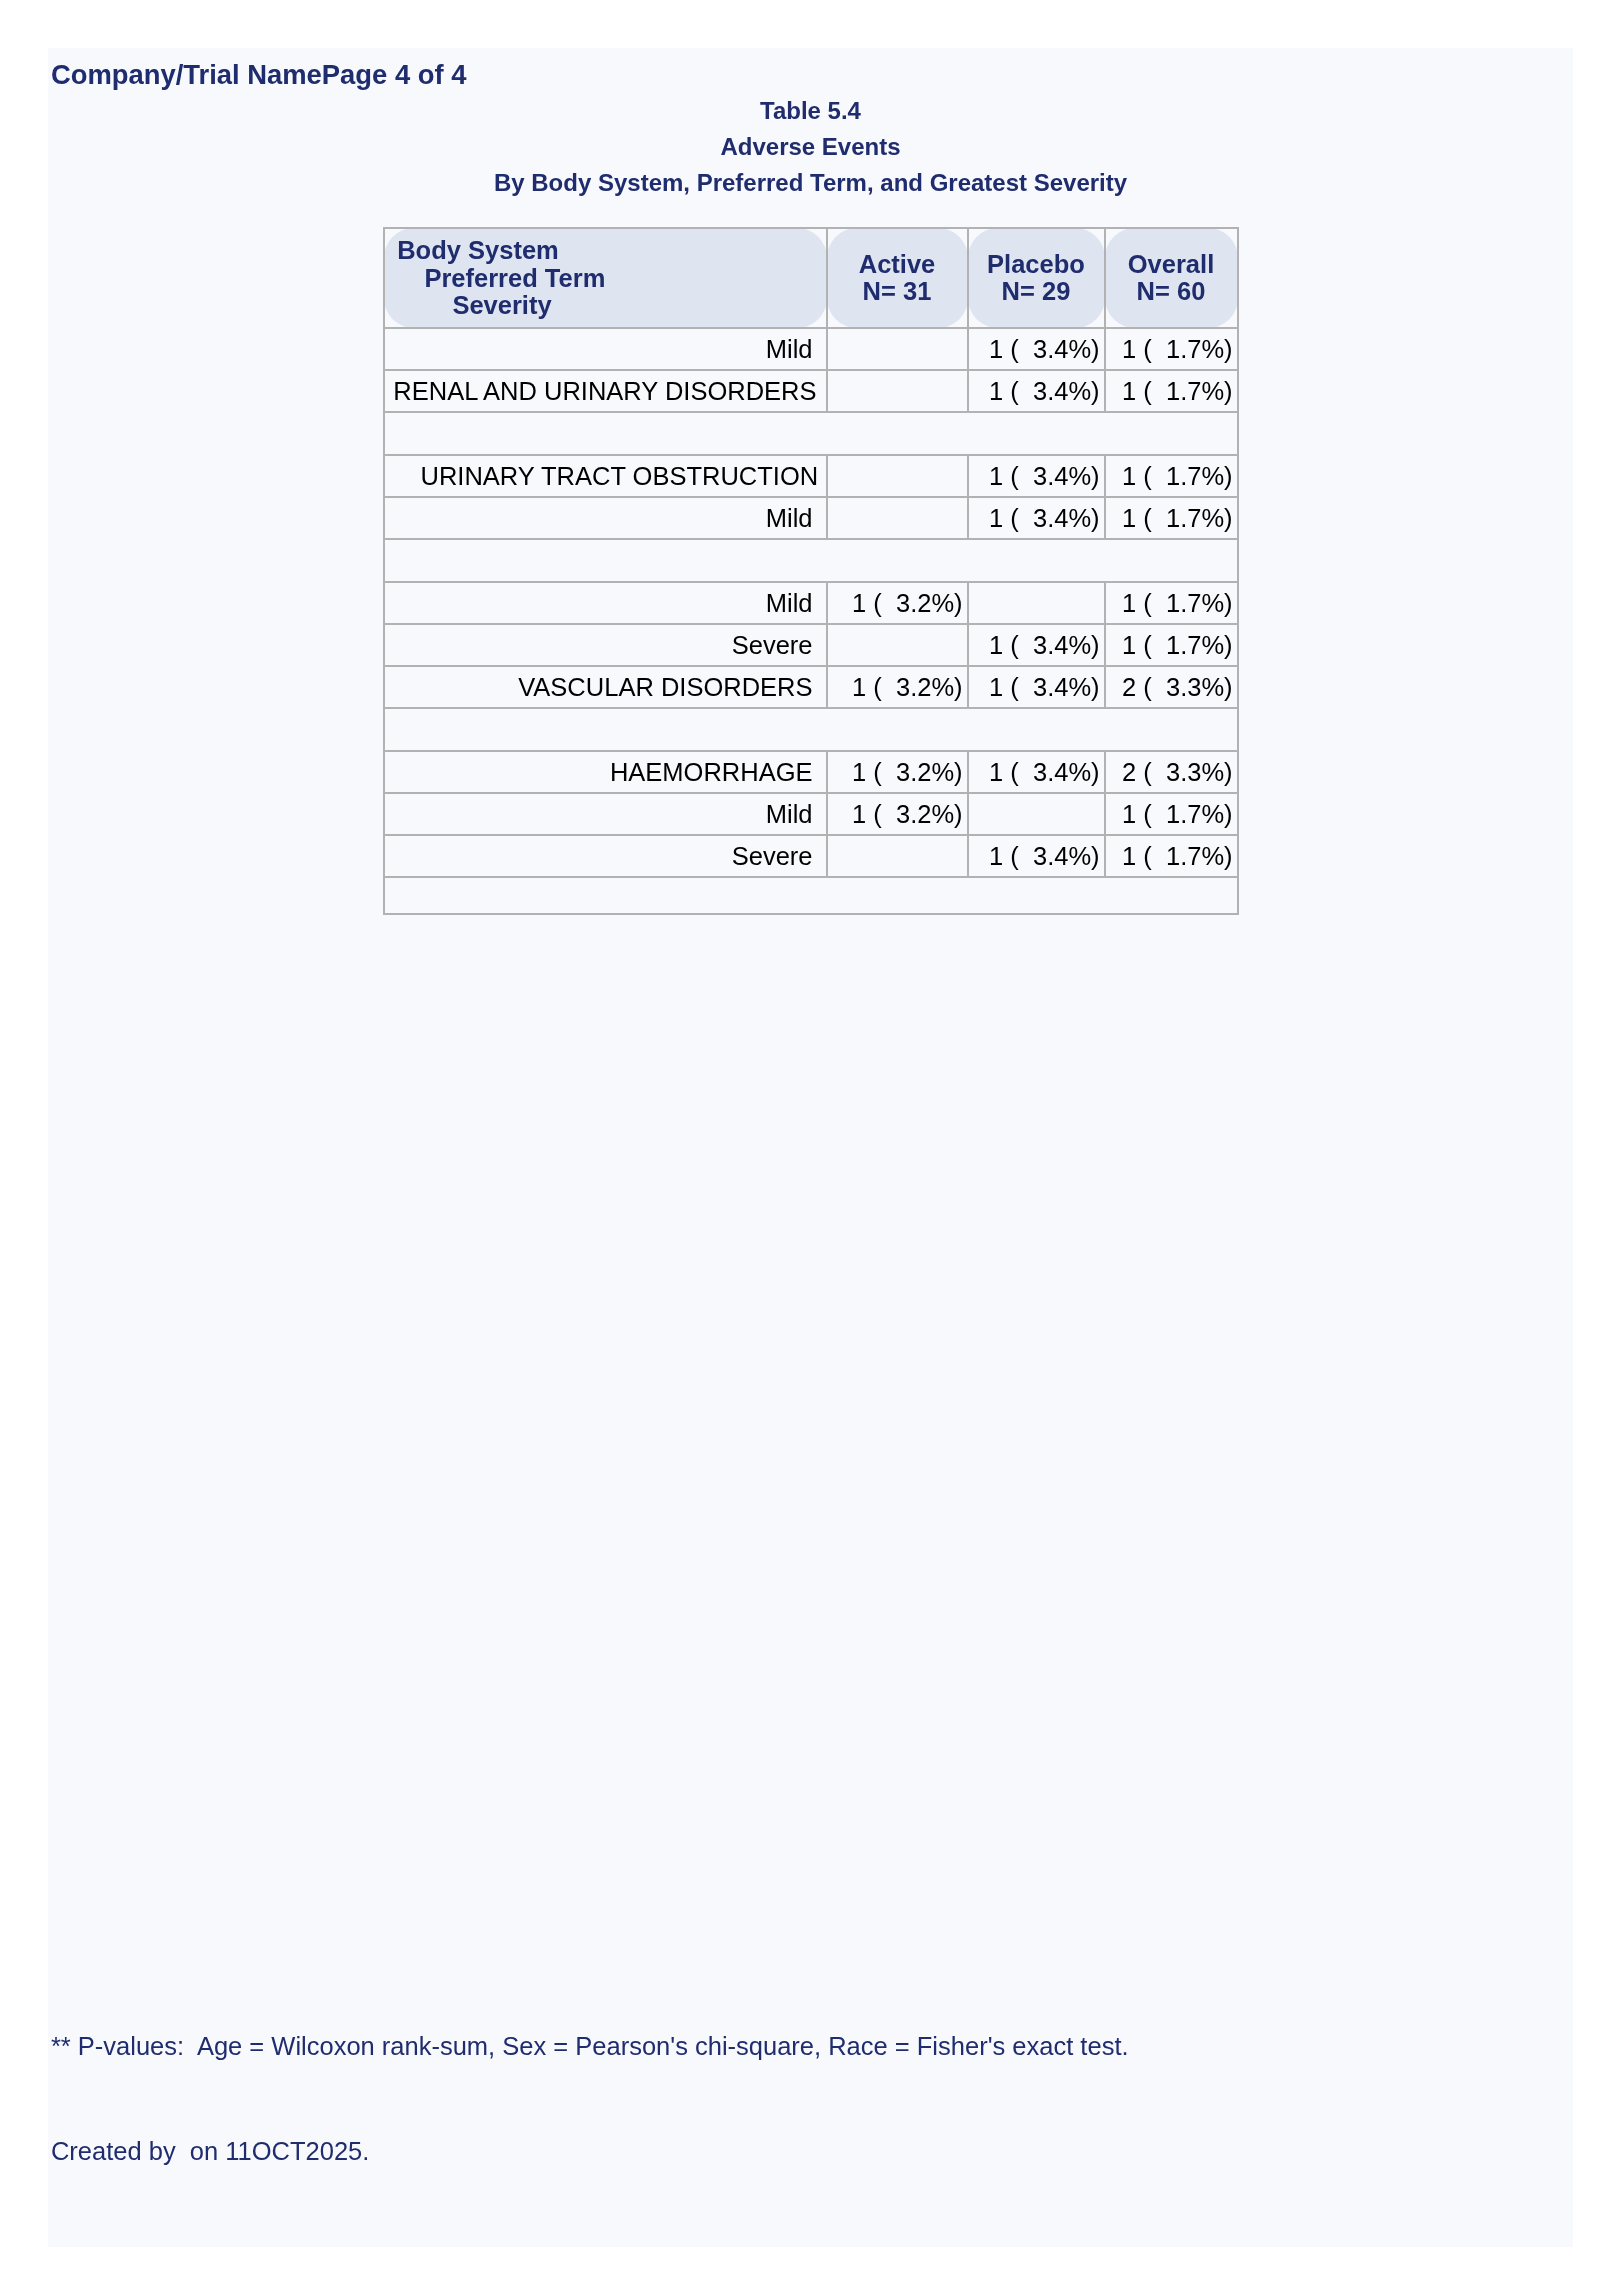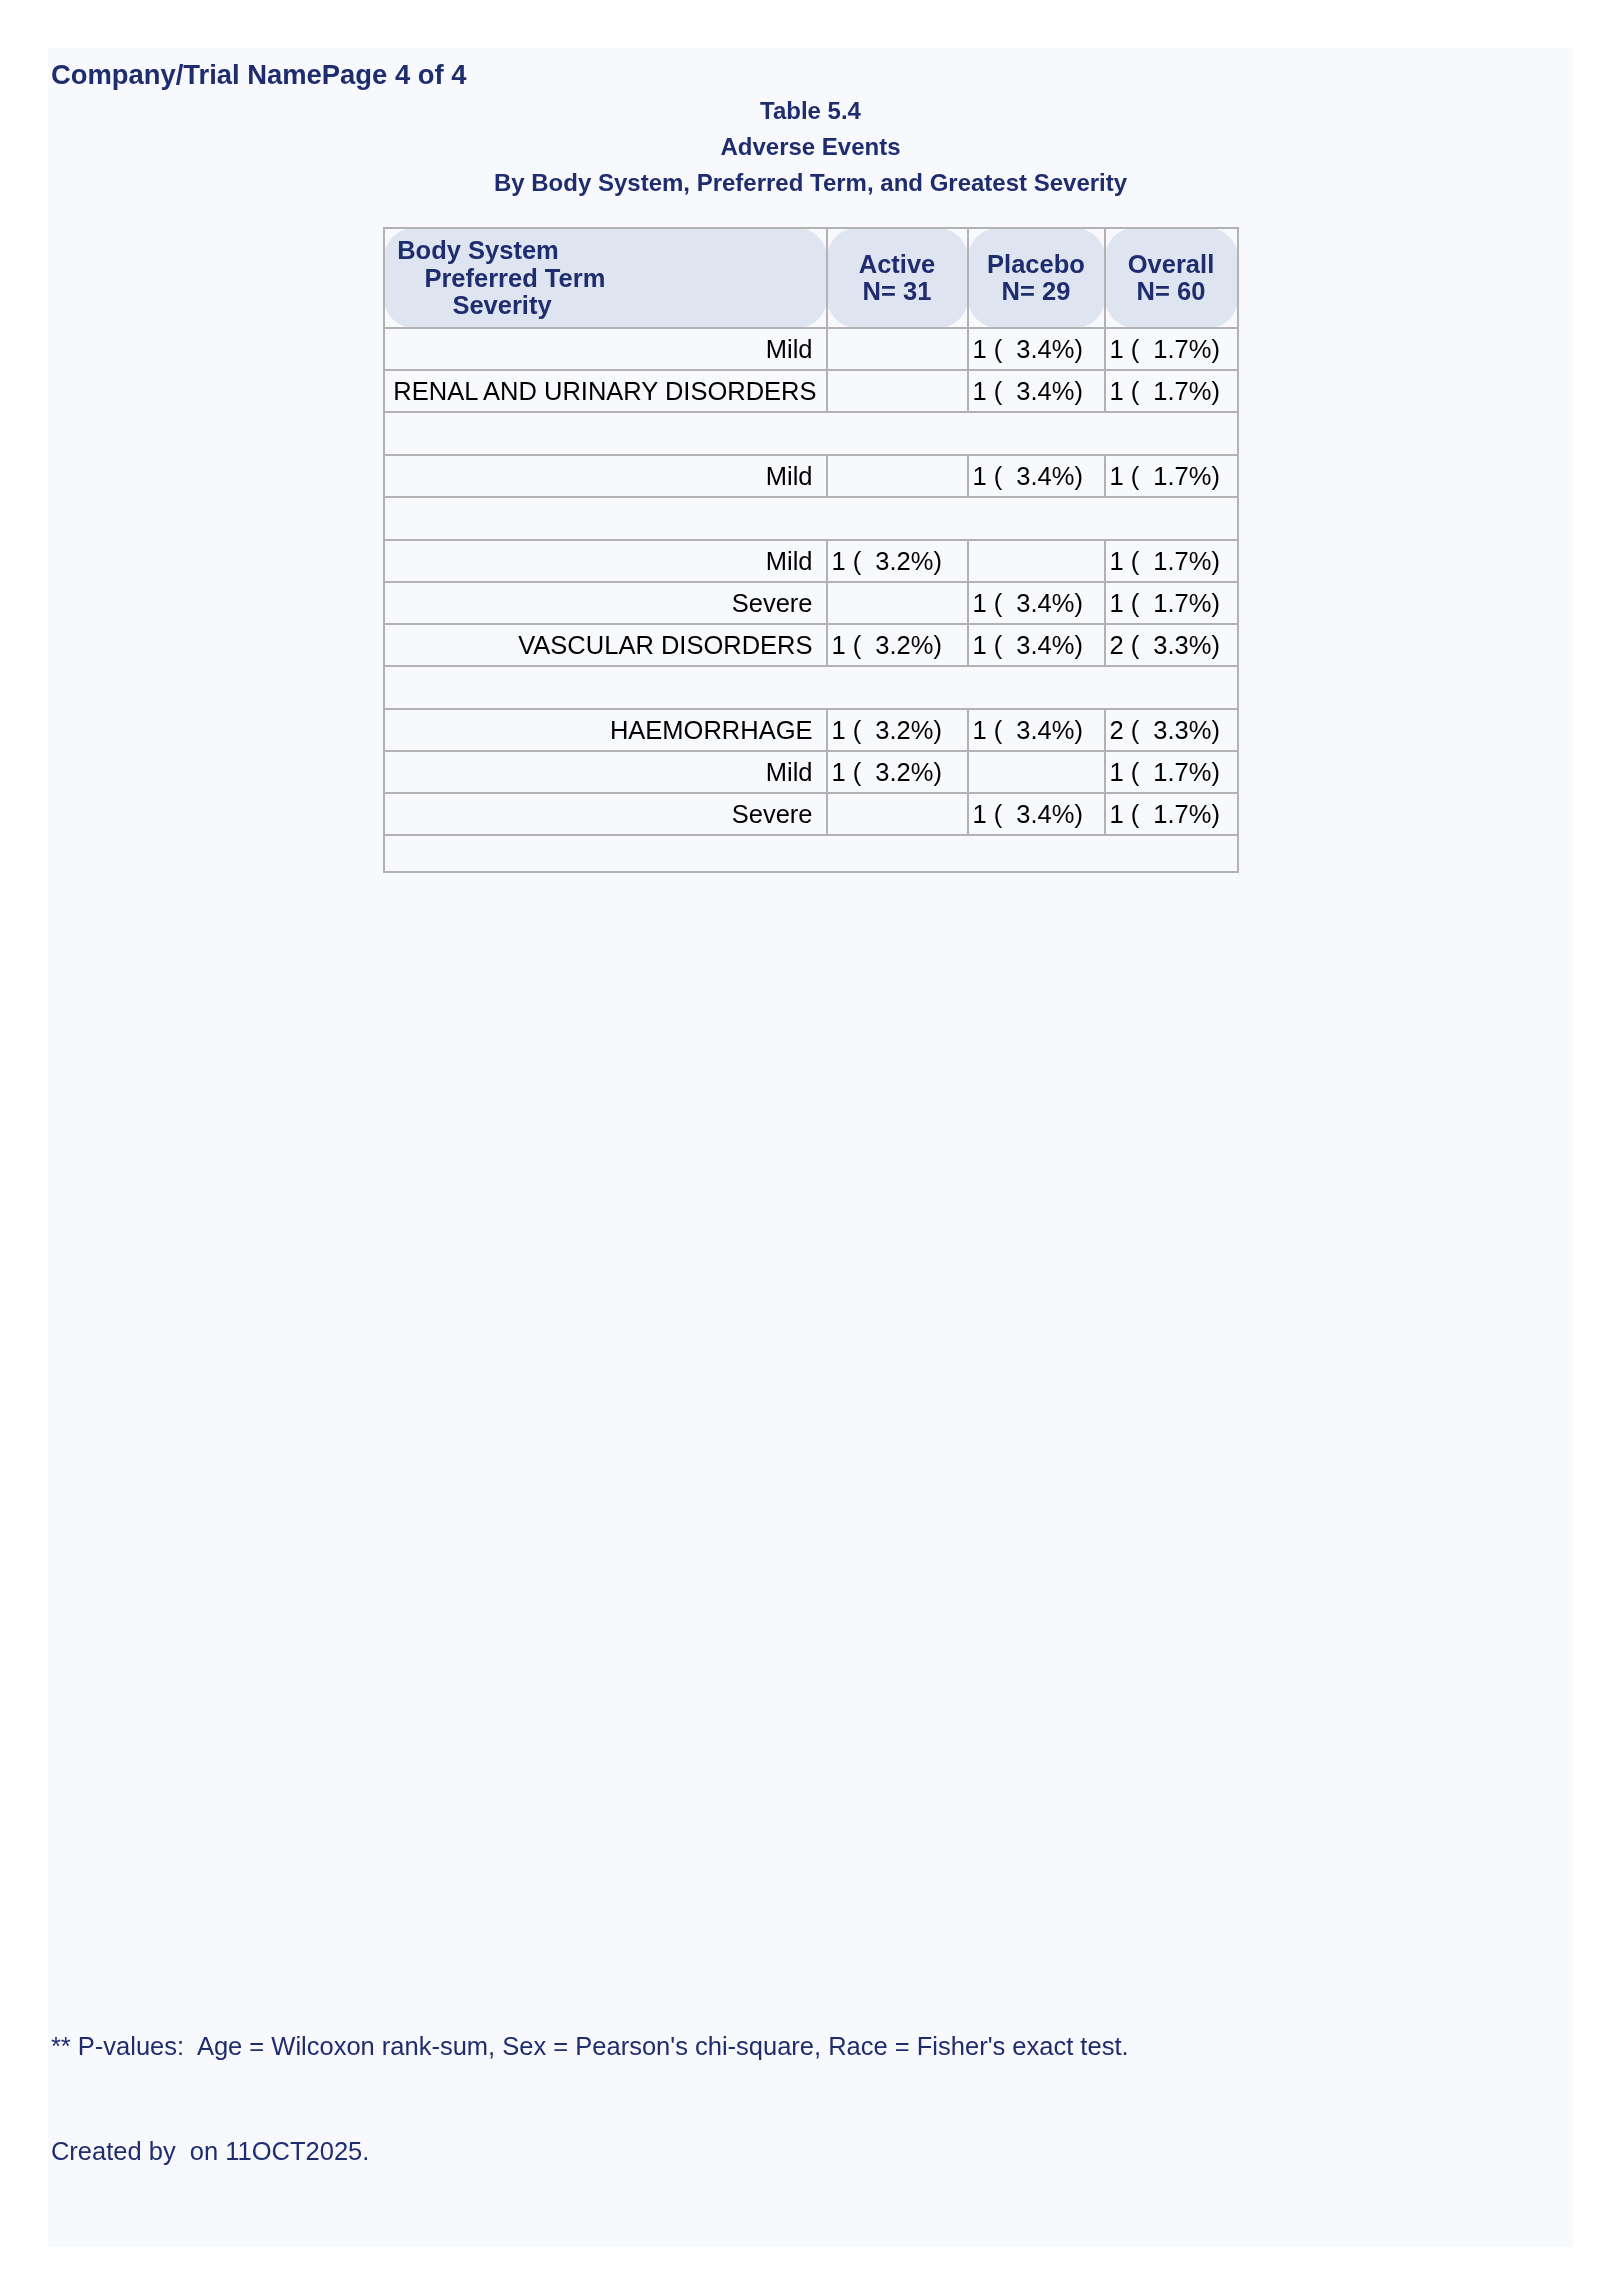--- a/index.html
+++ b/index.html
@@ -46,21 +46,21 @@
     padding:5.9px 3.9px;
     border-radius:30px;
   }
   th.stubhead{text-align:left;vertical-align:middle;}
   .numhead{text-align:center;}
   td.stub{
     text-align:right;height:42px;vertical-align:middle;
     white-space:pre;padding-right:13px;
   }
   td.val{
-    text-align:left;height:42px;vertical-align:middle;
+    text-align:right;height:42px;vertical-align:middle;
     white-space:pre;padding:0 3.9px;margin-left:20px;
   }
   .ind0{padding-left:8.8px;}
   .ind1{padding-left:36px;}
   .ind2{padding-left:64px;}
   tr.spacer td{
     height:43px;background:var(--panel-bg);
   }
   tr.spacer.last td{height:37px;}
   .footnotes{
@@ -123,20 +123,26 @@
         <tr>
           <td class="stub ind0">RENAL AND URINARY DISORDERS</td>
           <td class="val"></td>
           <td class="val">1 (  3.4%)</td>
           <td class="val">1 (  1.7%)</td>
         </tr>
         <tr class="spacer">
           <td colspan="4"></td>
         </tr>
         <tr>
+          <td class="stub ind1">URINARY TRACT OBSTRUCTION</td>
+          <td class="val"></td>
+          <td class="val">1 (  3.4%)</td>
+          <td class="val">1 (  1.7%)</td>
+        </tr>
+        <tr>
           <td class="stub ind2">Mild</td>
           <td class="val"></td>
           <td class="val">1 (  3.4%)</td>
           <td class="val">1 (  1.7%)</td>
         </tr>
         <tr class="spacer">
           <td colspan="4"></td>
         </tr>
         <tr>
           <td class="stub ind2">Mild</td>

